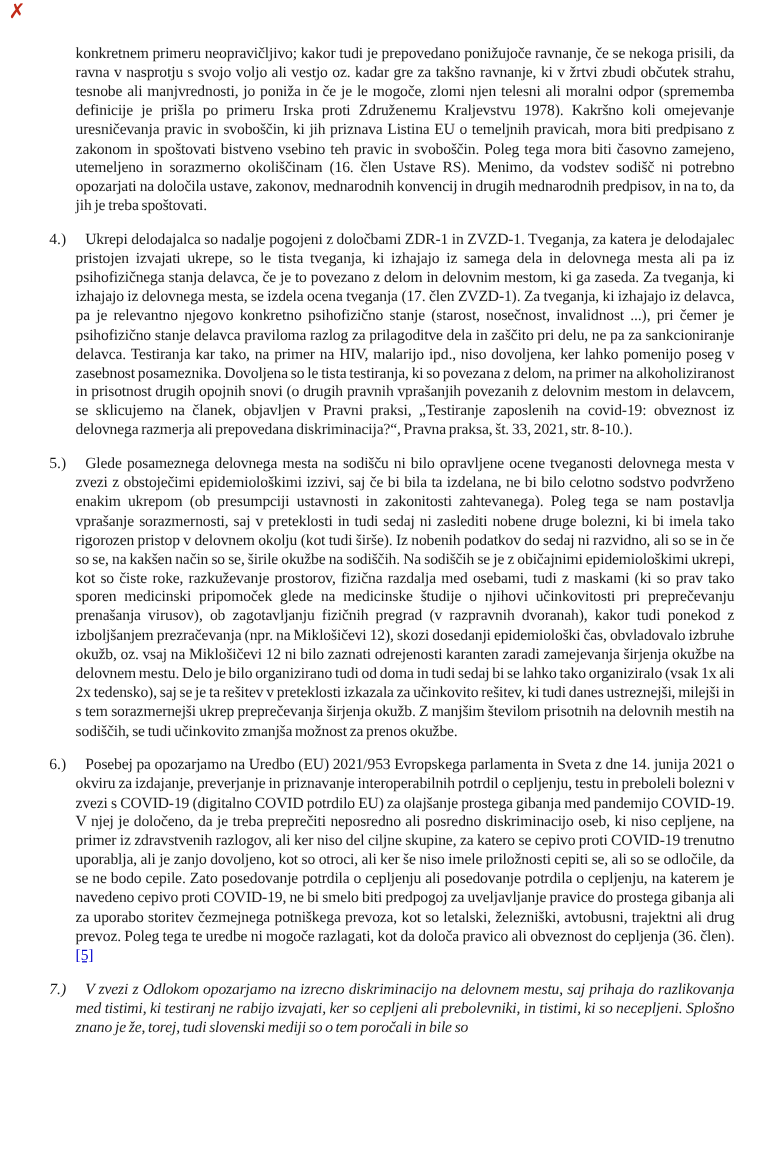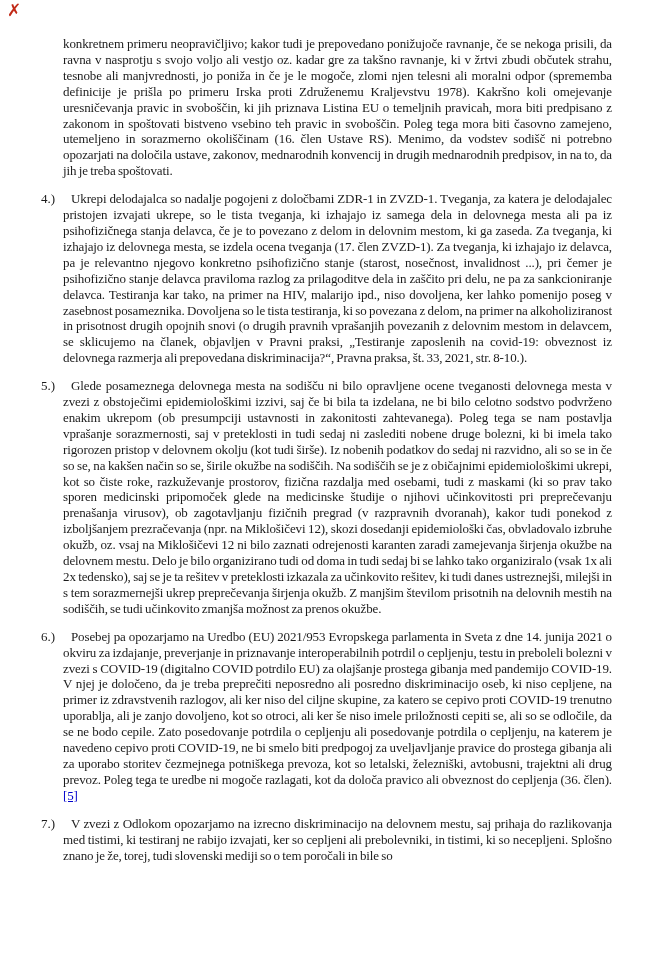--- a/index.html
+++ b/index.html
@@ -36,20 +36,21 @@
     letter-spacing: -0.12px;
     word-spacing: -0.8px;
     text-align: justify;
   }
   .para {
     margin: 0 0 12px 0;
     padding: 0;
   }
   .para:last-child {
     margin-bottom: 0;
+    font-style: italic;
   }
   .num {
     display: inline-block;
     width: 30px;
     margin-left: -22px;
     letter-spacing: 0;
   }
   .footnote {
     color: #0000cc;
     text-decoration: underline;

